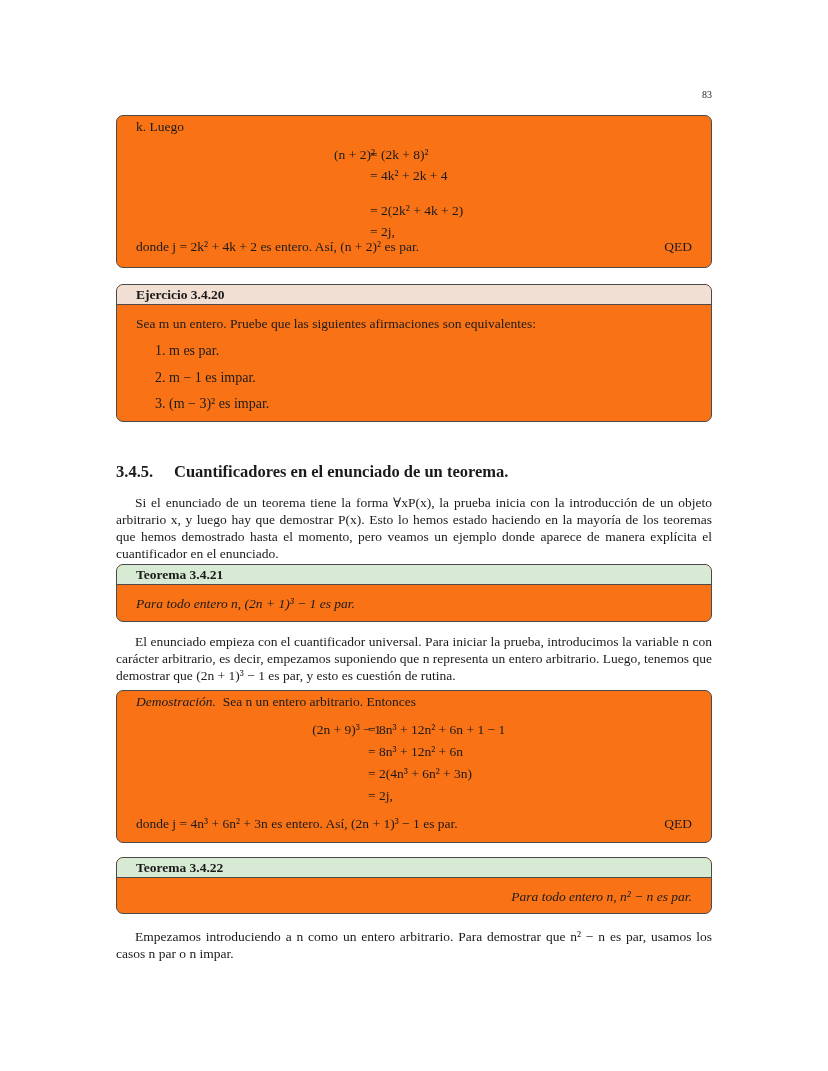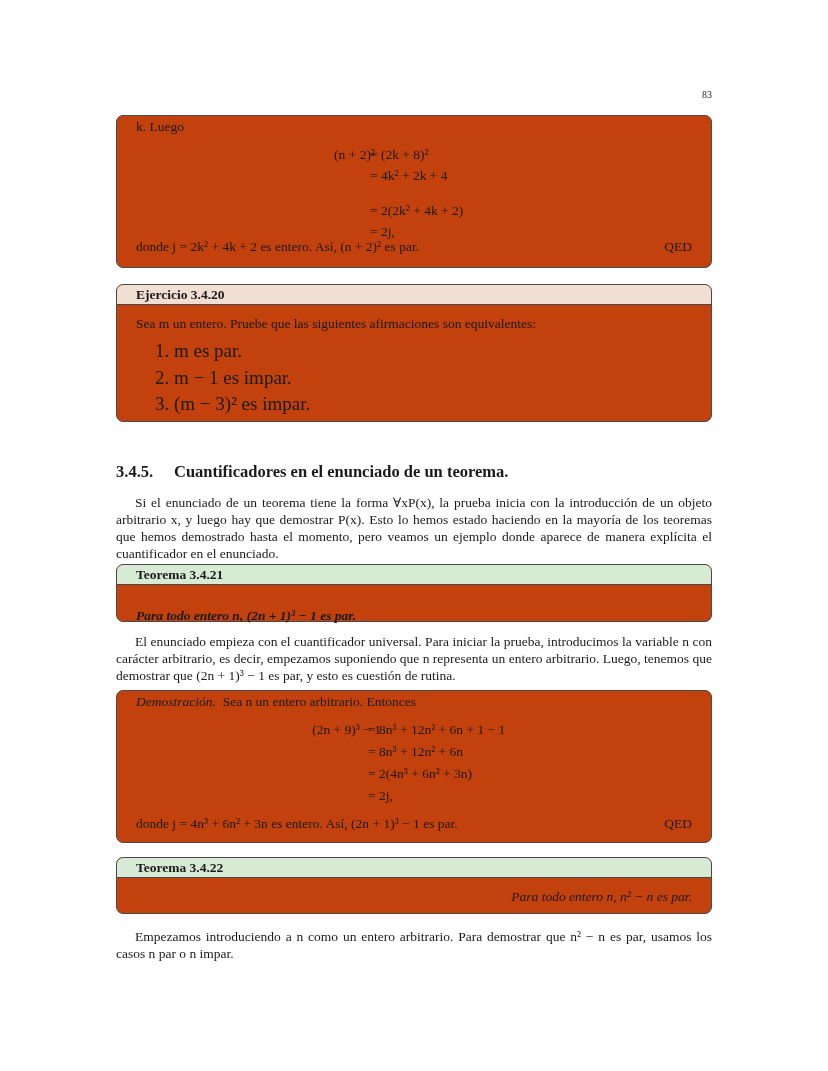--- a/index.html
+++ b/index.html
@@ -1,38 +1,38 @@
 <!DOCTYPE html>
 <html><head>
 <meta charset="utf-8">
 <style>
   html, body { margin:0; padding:0; background:#ffffff; }
   body { width:828px; height:1071px; position:relative; overflow:hidden;
          font-family:"DejaVu Serif","Liberation Serif",serif; color:#1a1a1a; font-size:13px; }
   .serif { font-family:"Liberation Serif","DejaVu Serif",serif; }
   .page-number { position:absolute; top:89px; right:116px; font-size:10px; }
-  .box { position:absolute; left:116px; width:596px; border:1.3px solid #4a4a4a; border-radius:7px; background:#c2410c; box-sizing:border-box; }
+  .box { position:absolute; left:116px; width:596px; border:1.3px solid #4a4a4a; border-radius:7px; background:#f97316; box-sizing:border-box; }
   .box-header { height:19px; border-bottom:1.3px solid #4a4a4a; border-radius:6px 6px 0 0;
                 padding-left:19px; font-weight:bold; font-size:13.5px; line-height:19px; }
   .hdr-ex { background:#f1dfd3; }
   .hdr-th { background:#d7ead3; }
   .box-body { padding:0 19px; }
   p { margin:0; }
   .line { font-size:13.5px; line-height:18px; }
   .eq { position:relative; height:18px; font-size:13.5px; }
   .eq .lhs { position:absolute; text-align:right; }
   .eq .rhs { position:absolute; }
   .qed { position:absolute; right:19px; }
   i, .math { font-style:italic; }
   .para { position:absolute; left:116px; width:596px; font-size:13.5px; line-height:17px; text-align:justify; }
   .para .indent { display:inline-block; width:19px; }
   .section { position:absolute; left:116px; top:462px; font-size:16.5px; font-weight:bold; }
   .section .num { display:inline-block; width:58px; }
   ol { margin:0; padding:0; list-style:none; }
-  ol li { font-size:19px; line-height:18px; margin-bottom:8.5px; padding-left:19px; }
+  ol li { font-size:14px; line-height:18px; margin-bottom:8.5px; padding-left:19px; }
 </style>
 </head>
 <body>
 
 <div class="page-number serif">83</div>
 
 <div class="box serif" style="top:115px;height:153px;">
   <div class="box-body" style="position:relative;height:100%;">
     <p class="line" style="position:absolute;top:2px;left:19px;">k. Luego</p>
     <div style="position:absolute;top:31px;left:0;width:100%;">
@@ -70,21 +70,21 @@
 <div class="section serif">
   <span class="num">3.4.5.</span><span>Cuantificadores en el enunciado de un teorema.</span>
 </div>
 
 <div class="para serif" style="top:494px;">
   <span class="indent"></span><span>Si el enunciado de un teorema tiene la forma ∀xP(x), la prueba inicia con la introducción de un objeto arbitrario x, y luego hay que demostrar P(x). Esto lo hemos estado haciendo en la mayoría de los teoremas que hemos demostrado hasta el momento, pero veamos un ejemplo donde aparece de manera explícita el cuantificador en el enunciado.</span>
 </div>
 
 <div class="box serif" style="top:564px;height:58px;">
   <div class="box-header hdr-th">Teorema 3.4.21</div>
-  <div class="box-body" style="padding-top:22px;font-weight:bold;">
+  <div class="box-body" style="padding-top:10px;">
     <p class="line" style="font-style:italic;">Para todo entero n, (2n + 1)³ − 1 es par.</p>
   </div>
 </div>
 
 <div class="para serif" style="top:633px;">
   <span class="indent"></span><span>El enunciado empieza con el cuantificador universal. Para iniciar la prueba, introducimos la variable n con carácter arbitrario, es decir, empezamos suponiendo que n representa un entero arbitrario. Luego, tenemos que demostrar que (2n + 1)³ − 1 es par, y esto es cuestión de rutina.</span>
 </div>
 
 <div class="box serif" style="top:690px;height:153px;">
   <div style="position:relative;height:100%;">

